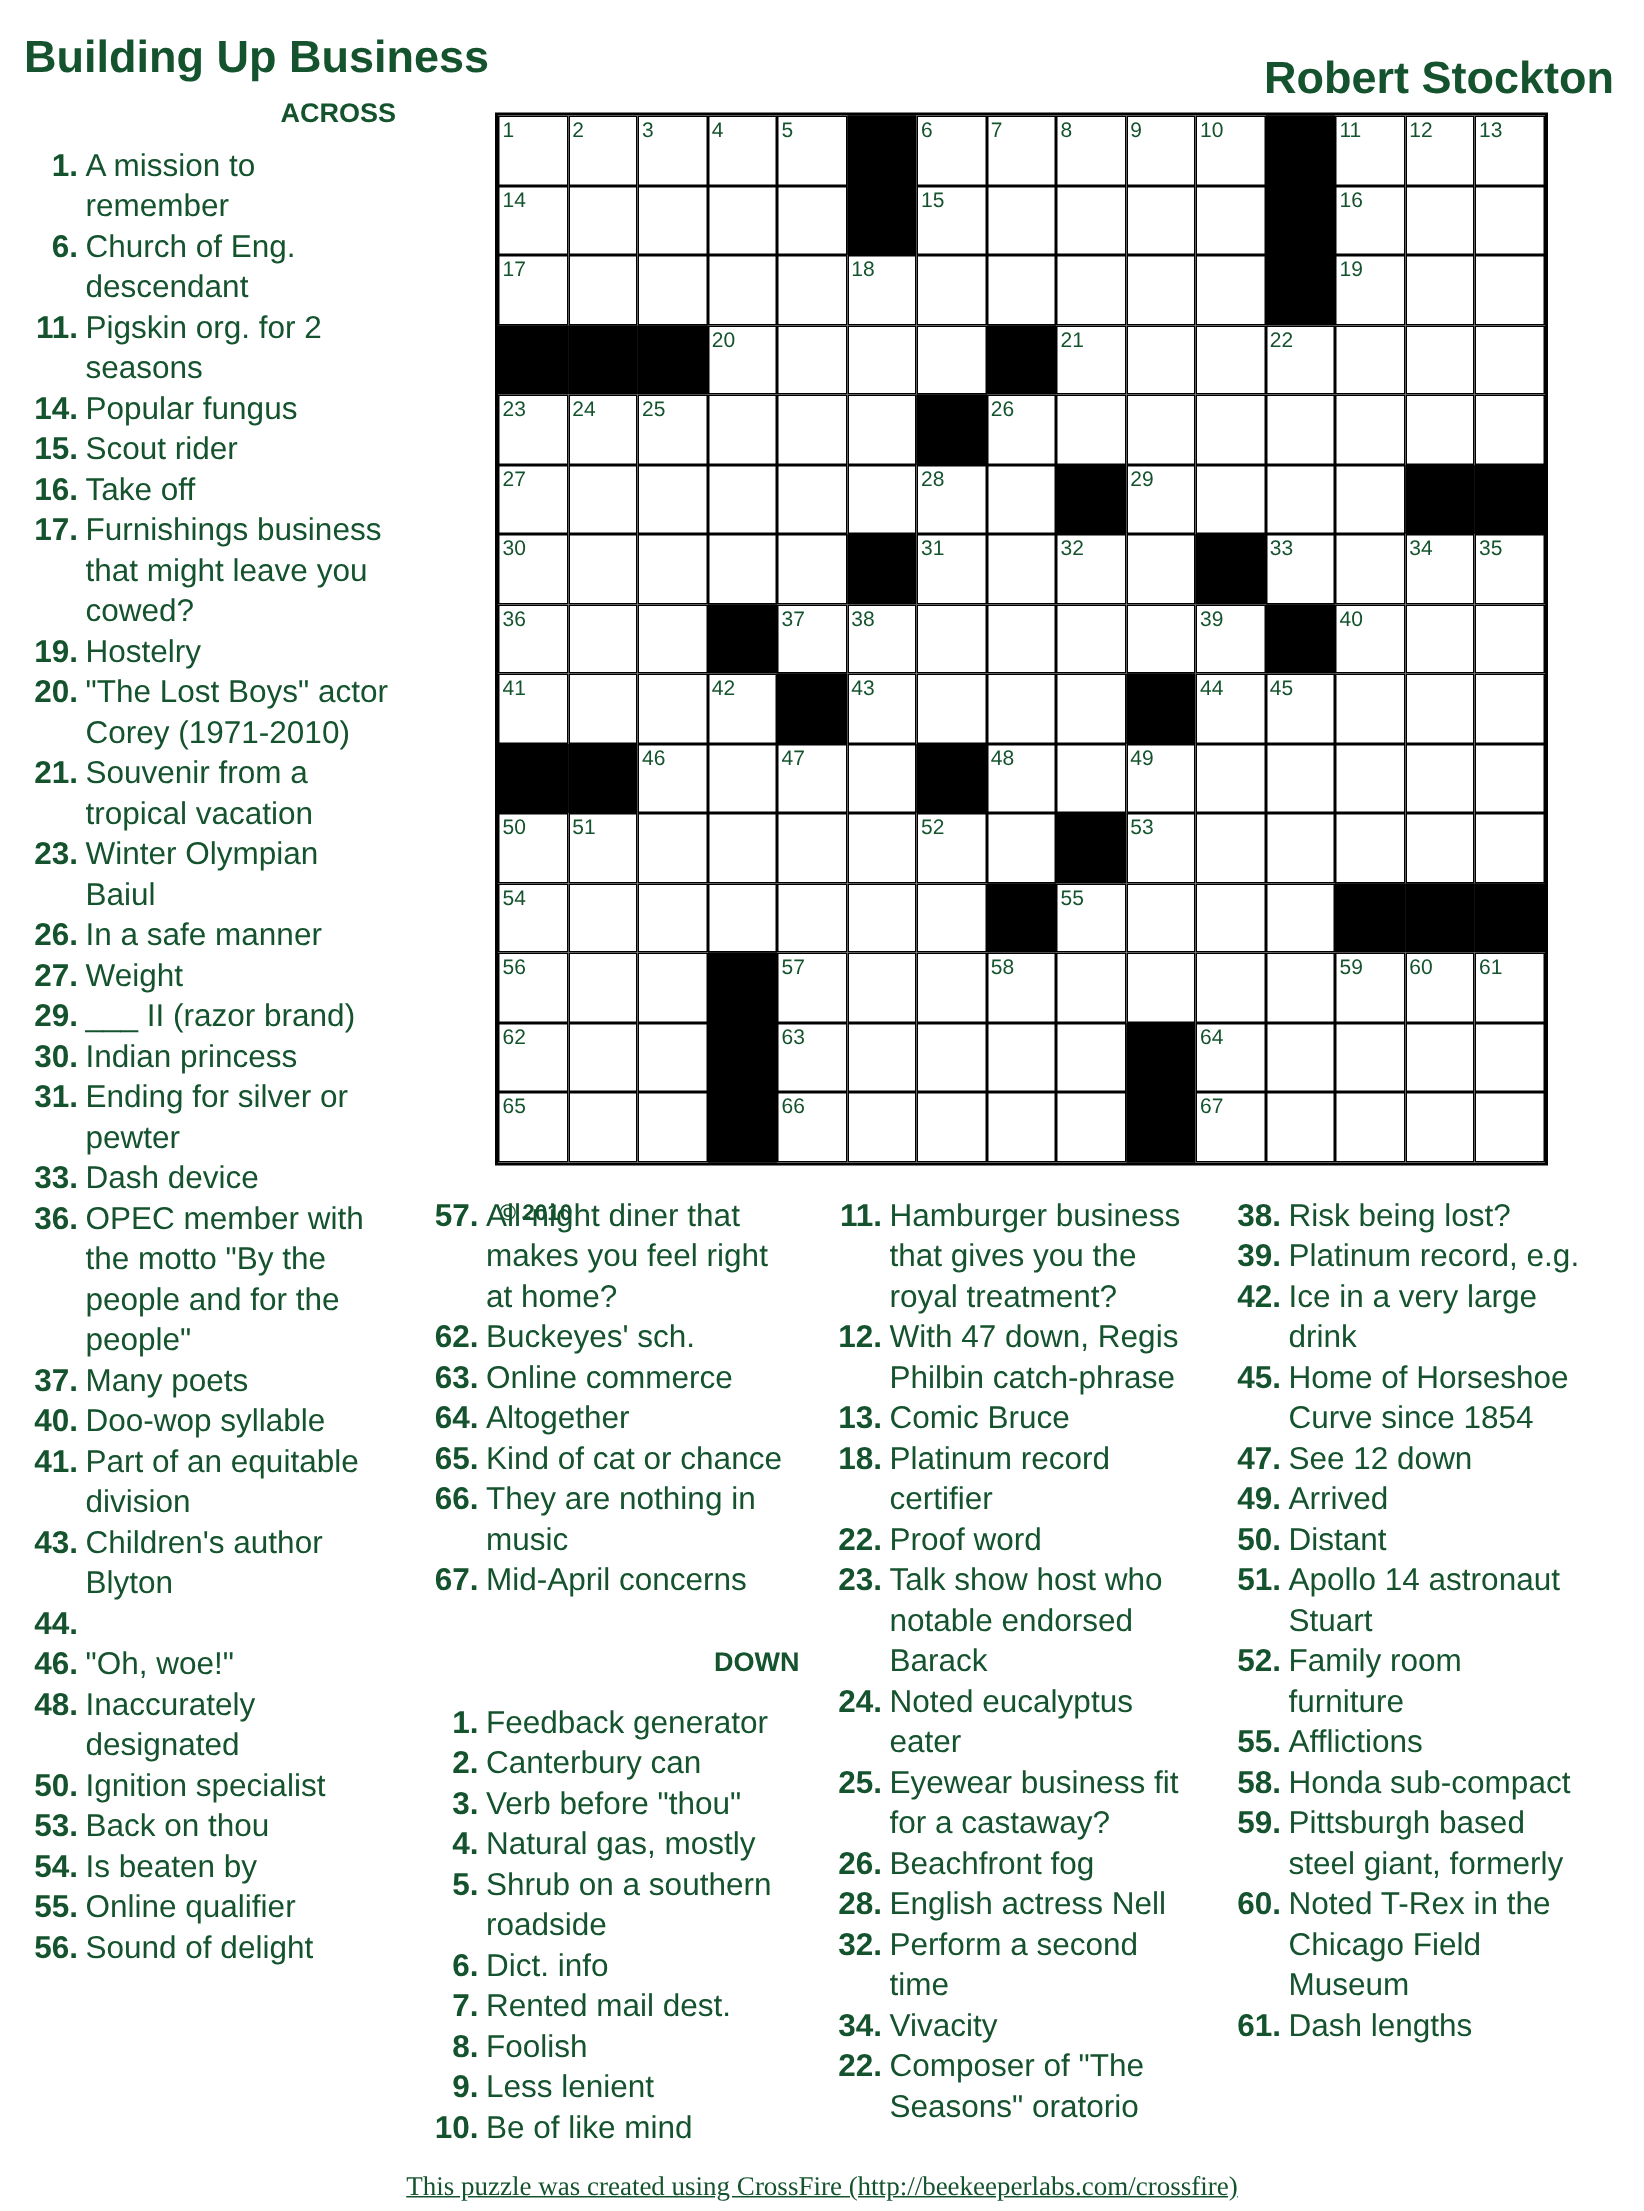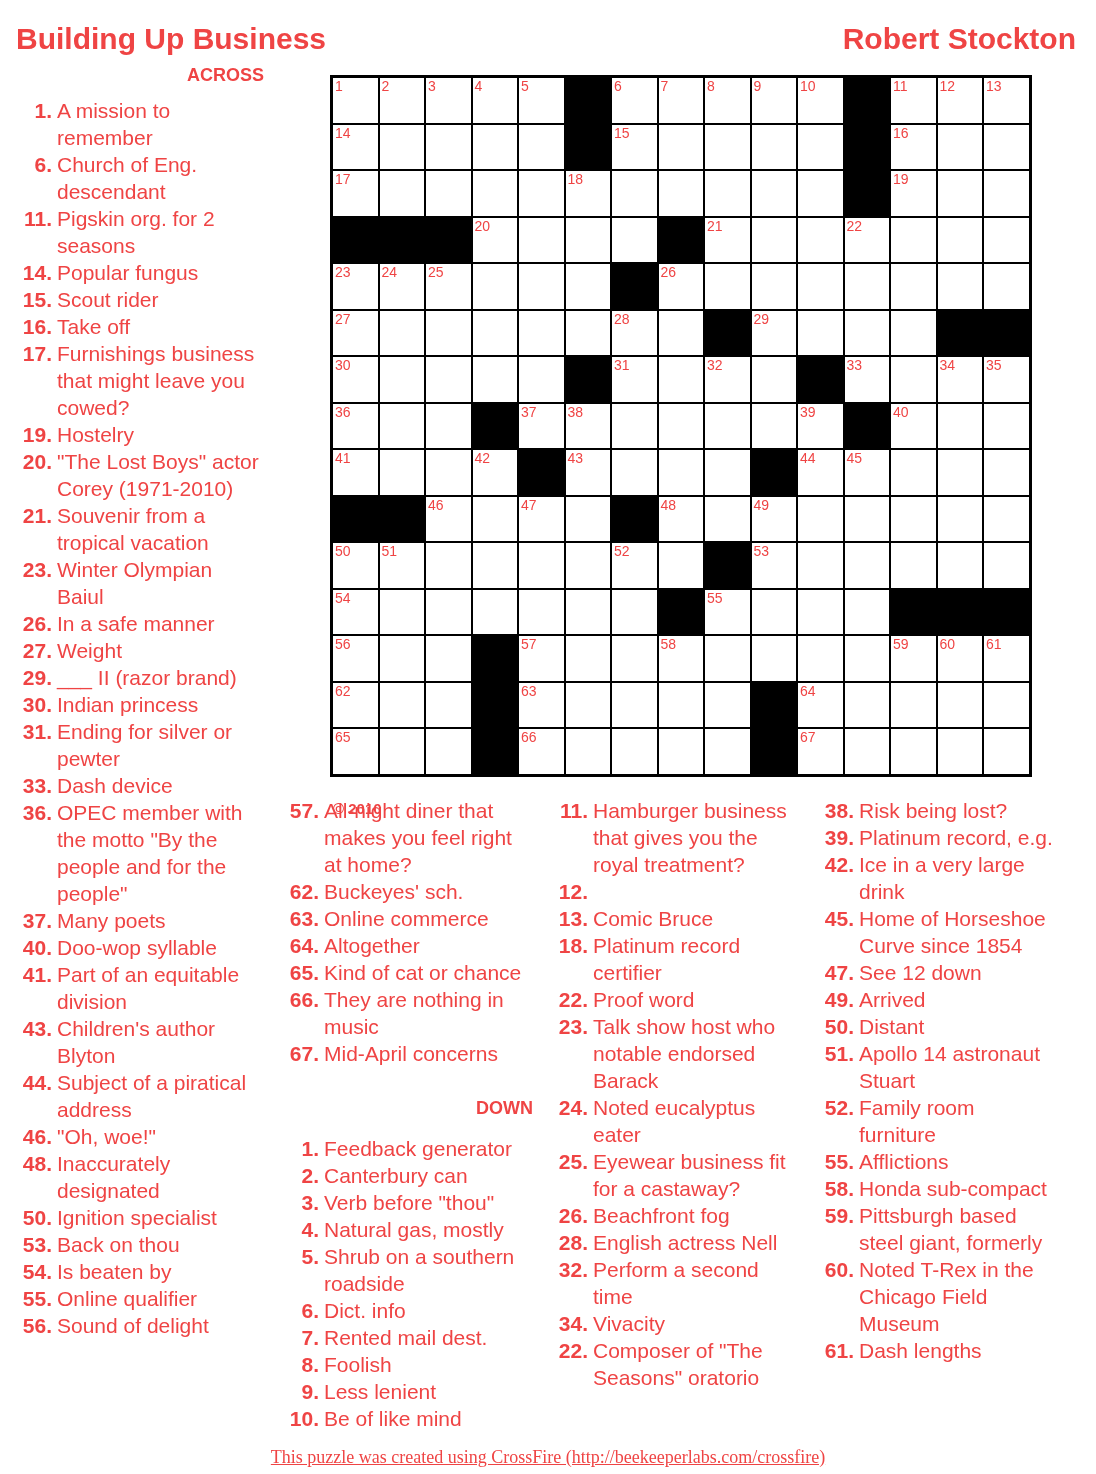--- a/index.html
+++ b/index.html
@@ -1,19 +1,19 @@
 <!DOCTYPE html>
 <html><head>
 <meta charset="utf-8">
 <style>
   html,body{margin:0;padding:0;background:#fff;}
   .page{position:relative;width:1096px;height:1474px;background:#ffffff;overflow:hidden;
-        font-family:"Liberation Sans","DejaVu Sans",sans-serif;color:#ef4444;}
+        font-family:"Liberation Sans","DejaVu Sans",sans-serif;color:#14532d;}
   .title{position:absolute;left:16px;top:22px;font-size:30px;font-weight:bold;white-space:nowrap;}
-  .author{position:absolute;right:20px;top:22px;font-size:30px;font-weight:bold;white-space:nowrap;}
+  .author{position:absolute;right:20px;top:36px;font-size:30px;font-weight:bold;white-space:nowrap;}
   .heading{font-size:18px;font-weight:bold;line-height:27px;margin:0 0 8px 0;text-align:right;}
   .down-head{margin:28px 0 13px 0;}
   .cluecol{position:absolute;}
   .col-across{left:16px;top:62px;width:248px;}
   .col-a{left:283px;top:797px;width:250px;}
   .col-b{left:552px;top:797px;width:240px;}
   .col-c{left:818px;top:797px;width:238px;}
   .clue{display:flex;align-items:flex-start;font-size:21px;line-height:27px;}
   .clue-num{flex:0 0 36px;text-align:right;font-weight:bold;margin-right:5px;white-space:nowrap;}
   .clue-text{flex:1;}
@@ -121,21 +121,20 @@
         <div class="clue">
           <span class="clue-num">41.</span>
           <span class="clue-text">Part of an equitable division</span>
         </div>
         <div class="clue">
           <span class="clue-num">43.</span>
           <span class="clue-text">Children's author Blyton</span>
         </div>
         <div class="clue">
           <span class="clue-num">44.</span>
-          <span class="clue-text">Subject of a piratical address</span>
         </div>
         <div class="clue">
           <span class="clue-num">46.</span>
           <span class="clue-text">"Oh, woe!"</span>
         </div>
         <div class="clue">
           <span class="clue-num">48.</span>
           <span class="clue-text">Inaccurately designated</span>
         </div>
         <div class="clue">
@@ -602,20 +601,21 @@
   </div>
 
   <div class="cluecol col-b">
     <div>
         <div class="clue">
           <span class="clue-num">11.</span>
           <span class="clue-text">Hamburger business that gives you the royal treatment?</span>
         </div>
         <div class="clue">
           <span class="clue-num">12.</span>
+          <span class="clue-text">With 47 down, Regis Philbin catch-phrase</span>
         </div>
         <div class="clue">
           <span class="clue-num">13.</span>
           <span class="clue-text">Comic Bruce</span>
         </div>
         <div class="clue">
           <span class="clue-num">18.</span>
           <span class="clue-text">Platinum record certifier</span>
         </div>
         <div class="clue">

